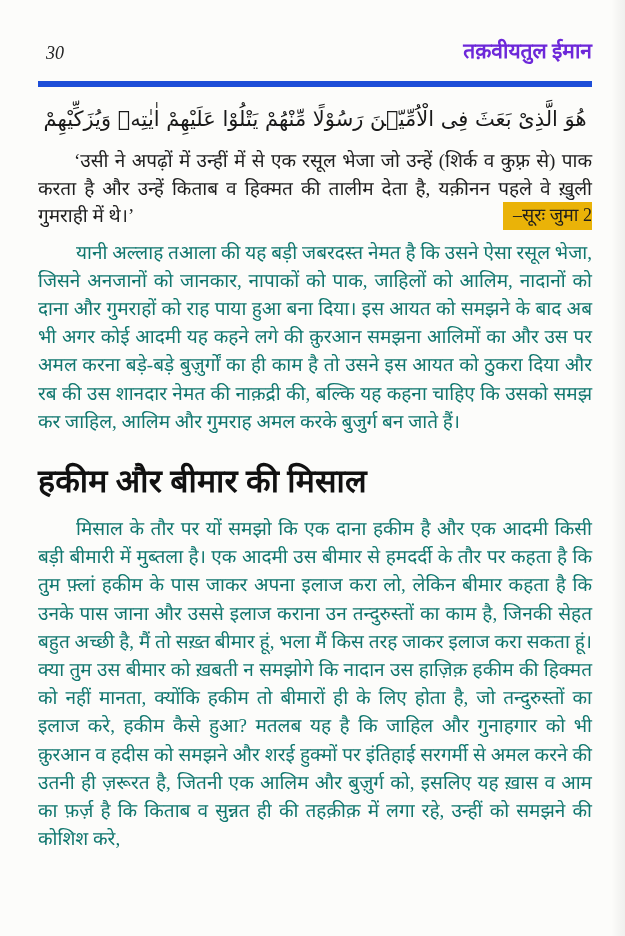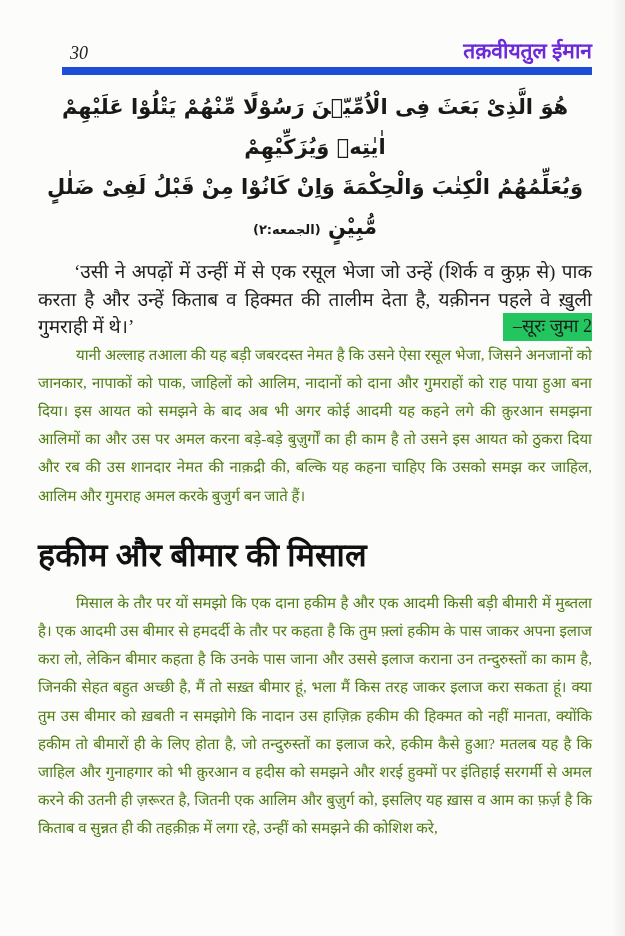--- a/index.html
+++ b/index.html
@@ -27,23 +27,22 @@
     top: 0; right: 0; bottom: 0;
     width: 14px;
     background: linear-gradient(to right, rgba(0,0,0,0), rgba(0,0,0,0.05));
     pointer-events: none;
   }
 
   .running-header {
     display: flex;
     justify-content: space-between;
     align-items: flex-end;
-    border-bottom: 8px solid #1d4ed8;
-    padding-bottom: 3px;
-    margin-left: 24px;
+    border-bottom: 6px solid #1d4ed8;
+    padding-bottom: 17px;
   }
 
   .page-number {
     font-style: italic;
     font-size: 18px;
     padding-left: 8px;
     color: #222;
   }
 
   .book-title {
@@ -55,52 +54,53 @@
   .arabic-verse {
     direction: rtl;
     text-align: center;
     font-family: "DejaVu Sans", sans-serif;
     font-size: 21px;
     line-height: 40px;
     margin-top: 12px;
     color: #191919;
   }
 
-  .arabic-line { display: block; font-weight: bold; }
+  .arabic-line { display: block; }
 
   .verse-ref {
     font-size: 13px;
   }
 
   .quote-block {
     position: relative;
     margin-top: 8px;
     font-size: 19px;
     line-height: 27.5px;
     text-align: justify;
     text-indent: 36px;
     color: #1d1d1d;
   }
 
   .verse-attribution {
     position: absolute;
     right: 0;
     bottom: 0;
     text-indent: 0;
-    background: #22c55e;
+    background: #eab308;
     padding-left: 10px;
     font-size: 18px;
   }
 
   .body-para {
-    font-size: 15px;
+    margin-top: 9px;
+    font-size: 19px;
     line-height: 28.2px;
     text-align: justify;
     text-indent: 38px;
-    color: #4d7c0f;
+    color: #0f766e;
   }
 
   .section-heading {
     margin-top: 22px;
     margin-bottom: 14px;
     font-size: 32px;
     font-weight: bold;
     color: #111;
     letter-spacing: 0.2px;
   }
@@ -110,21 +110,20 @@
 
 <div class="page">
 
   <div class="running-header">
     <span class="page-number">30</span>
     <span class="book-title">तक़वीयतुल ईमान</span>
   </div>
 
   <div class="arabic-verse">
     <span class="arabic-line">هُوَ الَّذِىْ بَعَثَ فِى الْاُمِّيّٖنَ رَسُوْلًا مِّنْهُمْ يَتْلُوْا عَلَيْهِمْ اٰيٰتِهٖ وَيُزَكِّيْهِمْ</span>
-    <span class="arabic-line"><span>وَيُعَلِّمُهُمُ الْكِتٰبَ وَالْحِكْمَةَ وَاِنْ كَانُوْا مِنْ قَبْلُ لَفِىْ ضَلٰلٍ مُّبِيْنٍ </span><span class="verse-ref">(الجمعه:٢)</span></span>
   </div>
 
   <div class="quote-block">
     <span>‘उसी ने अपढ़ों में उन्हीं में से एक रसूल भेजा जो उन्हें (शिर्क व कुफ़्र से) पाक करता है और उन्हें किताब व हिक्मत की तालीम देता है, यक़ीनन पहले वे ख़ुली गुमराही में थे।’</span>
     <span class="verse-attribution">–सूरः जुमा 2</span>
   </div>
 
   <p class="body-para">यानी अल्लाह तआला की यह बड़ी जबरदस्त नेमत है कि उसने ऐसा रसूल भेजा, जिसने अनजानों को जानकार, नापाकों को पाक, जाहिलों को आलिम, नादानों को दाना और गुमराहों को राह पाया हुआ बना दिया। इस आयत को समझने  के बाद अब भी अगर कोई आदमी यह कहने लगे की क़ुरआन समझना आलिमों का और उस पर अमल करना बड़े-बड़े बुज़ुर्गों का ही काम है तो उसने इस आयत को ठुकरा दिया और रब की उस शानदार नेमत की नाक़द्री की, बल्कि यह कहना चाहिए कि उसको समझ कर जाहिल, आलिम और गुमराह अमल करके बुजुर्ग बन जाते हैं।</p>
 
   <h2 class="section-heading">हकीम और बीमार की मिसाल</h2>

